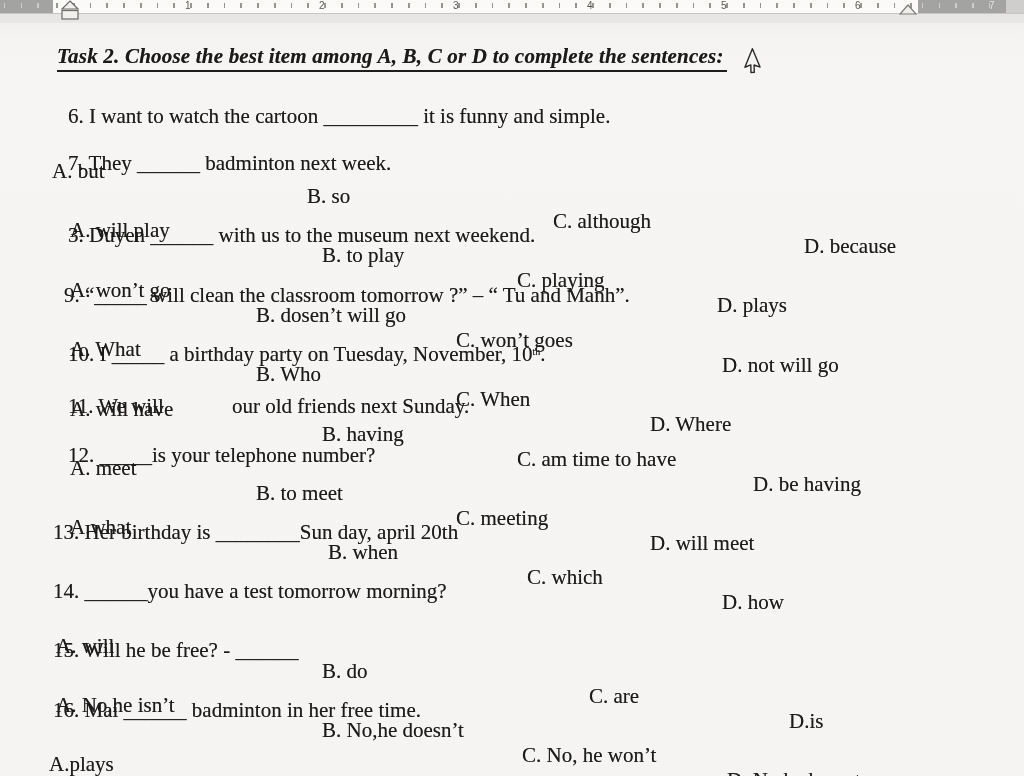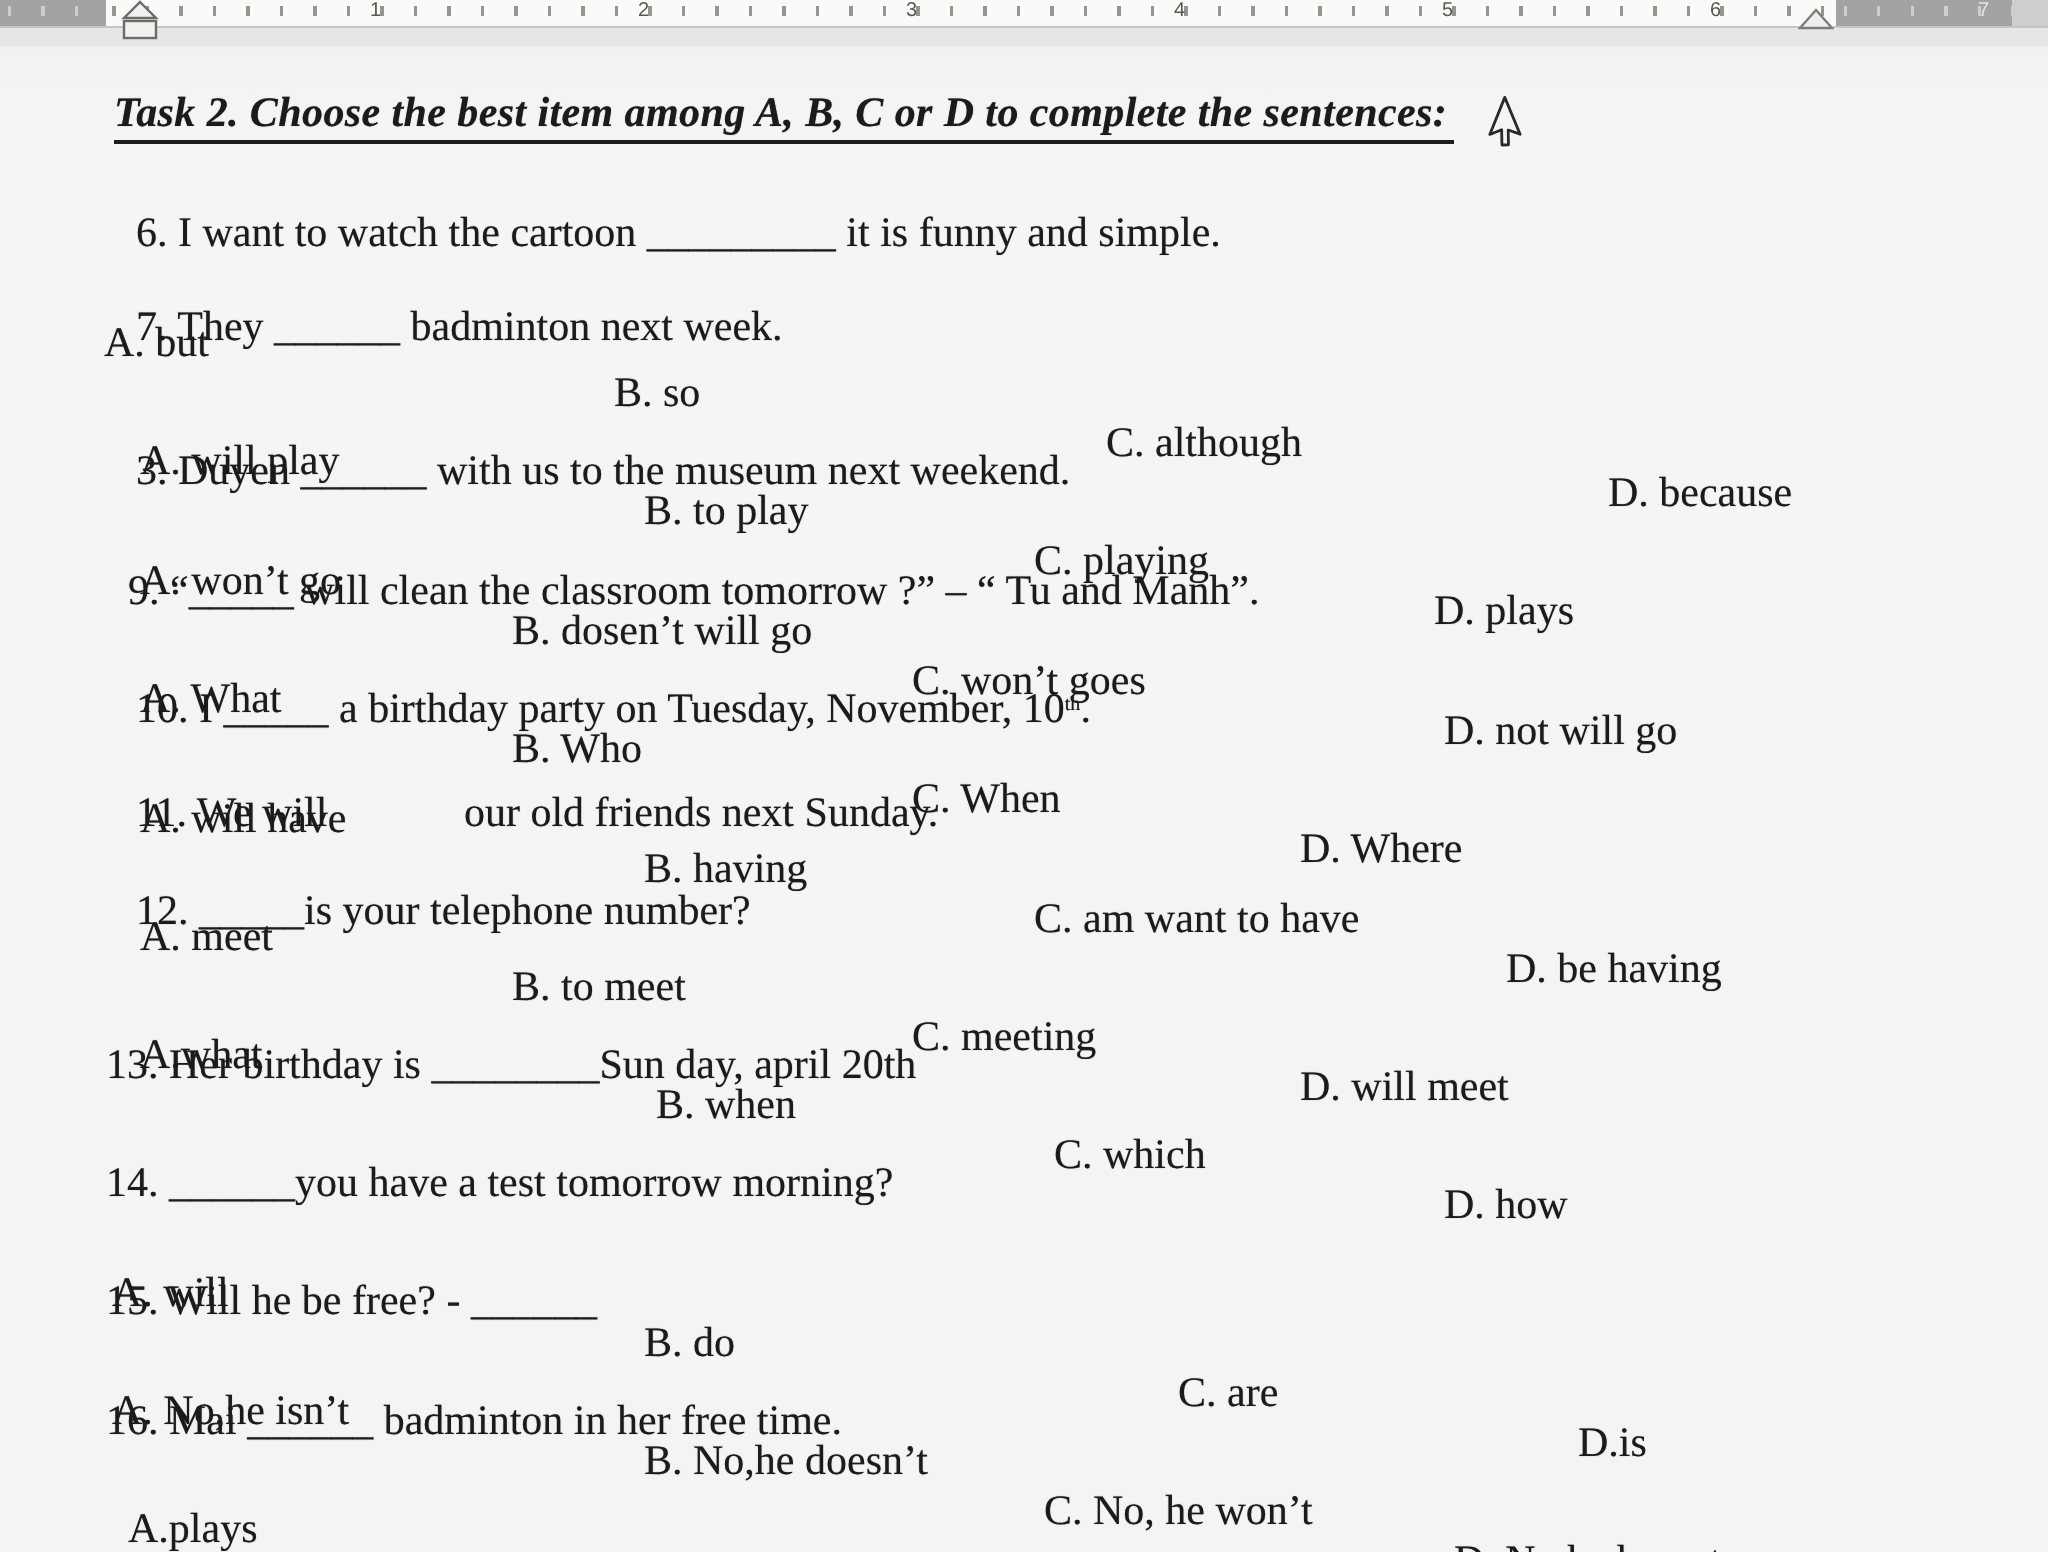--- a/index.html
+++ b/index.html
@@ -103,21 +103,21 @@
       <span style="left:70px">A. What</span>
       <span style="left:256px">B. Who</span>
       <span style="left:456px">C. When</span>
       <span style="left:650px">D. Where</span>
     </div>
 
     <div class="line" style="top:319px;left:68px"><span>10. I _____ a birthday party on Tuesday, November, 10</span><span class="sup">th</span><span>.</span></div>
     <div class="line opts" style="top:349px">
       <span style="left:70px">A. will have</span>
       <span style="left:322px">B. having</span>
-      <span style="left:517px">C. am want to have</span>
+      <span style="left:517px">C. am time to have</span>
       <span style="left:753px">D. be having</span>
     </div>
 
     <div class="line" style="top:371px;left:68px">11. We will             our old friends next Sunday.</div>
     <div class="line opts" style="top:408px">
       <span style="left:70px">A. meet</span>
       <span style="left:256px">B. to meet</span>
       <span style="left:456px">C. meeting</span>
       <span style="left:650px">D. will meet</span>
     </div>
@@ -143,21 +143,21 @@
     <div class="line" style="top:615px;left:53px">15. Will he be free? - ______</div>
     <div class="line opts" style="top:645px">
       <span style="left:56px">A. No,he isn’t</span>
       <span style="left:322px">B. No,he doesn’t</span>
       <span style="left:522px">C. No, he won’t</span>
       <span style="left:727px">D. No,he be not</span>
     </div>
 
     <div class="line" style="top:675px;left:53px">16. Mai ______ badminton in her free time.</div>
     <div class="line opts" style="top:704px">
-      <span style="left:64px">A.plays</span>
+      <span style="left:49px">A.plays</span>
       
       
       
     </div>
   </div>
 
   <svg class="cursor" viewBox="0 0 24 32">
     <g transform="rotate(22 8 8)">
       <path d="M6,2 L6,22 L10.6,17.6 L13.6,24.6 L16.6,23.3 L13.7,16.5 L20,16.2 Z" fill="#f4f4f2" stroke="#2a2a2a" stroke-width="1.4" stroke-linejoin="round"></path>
     </g>

